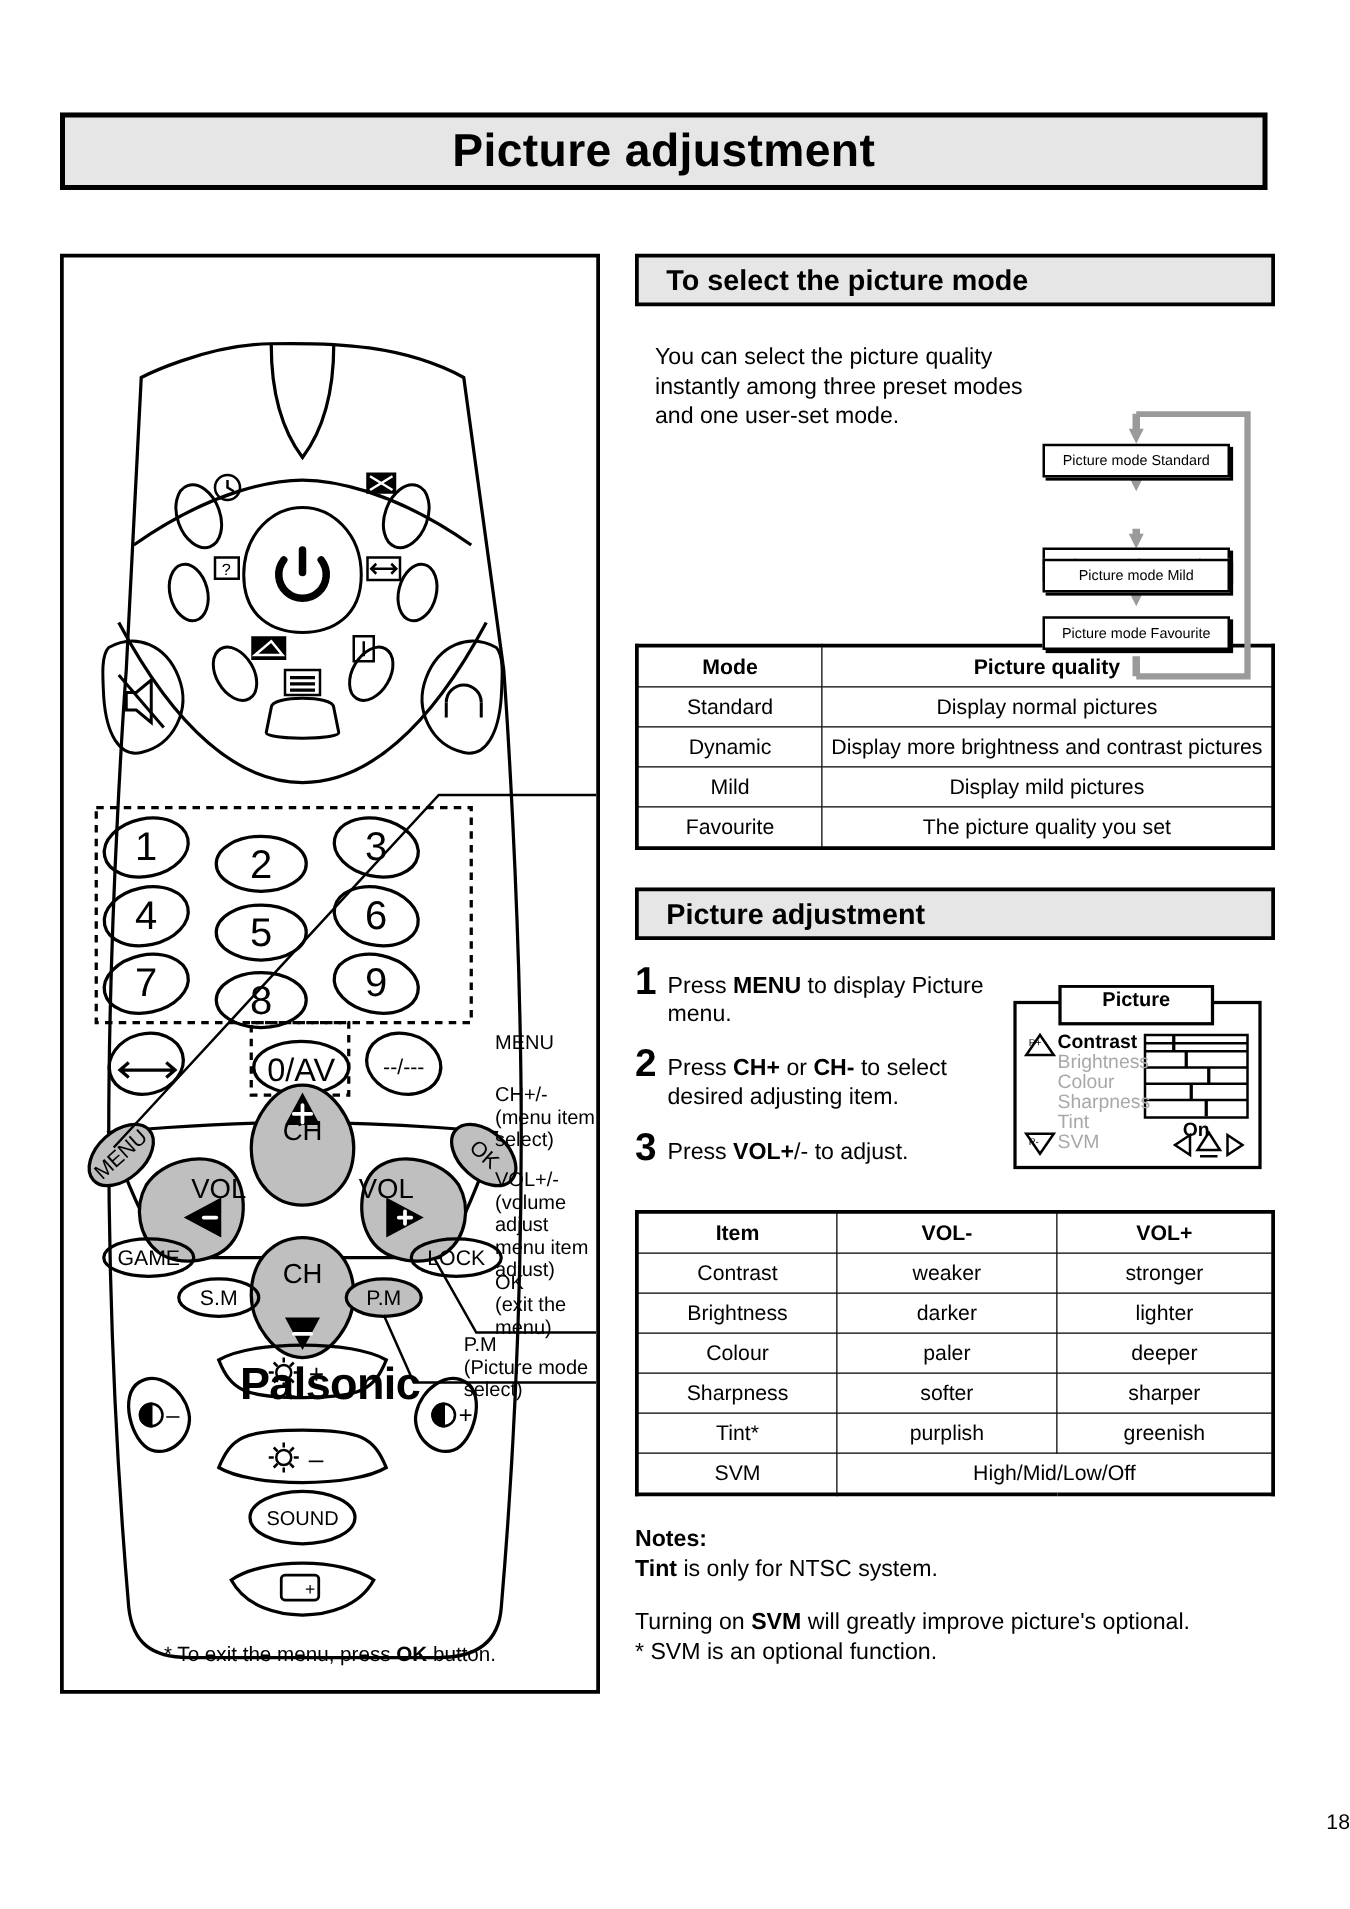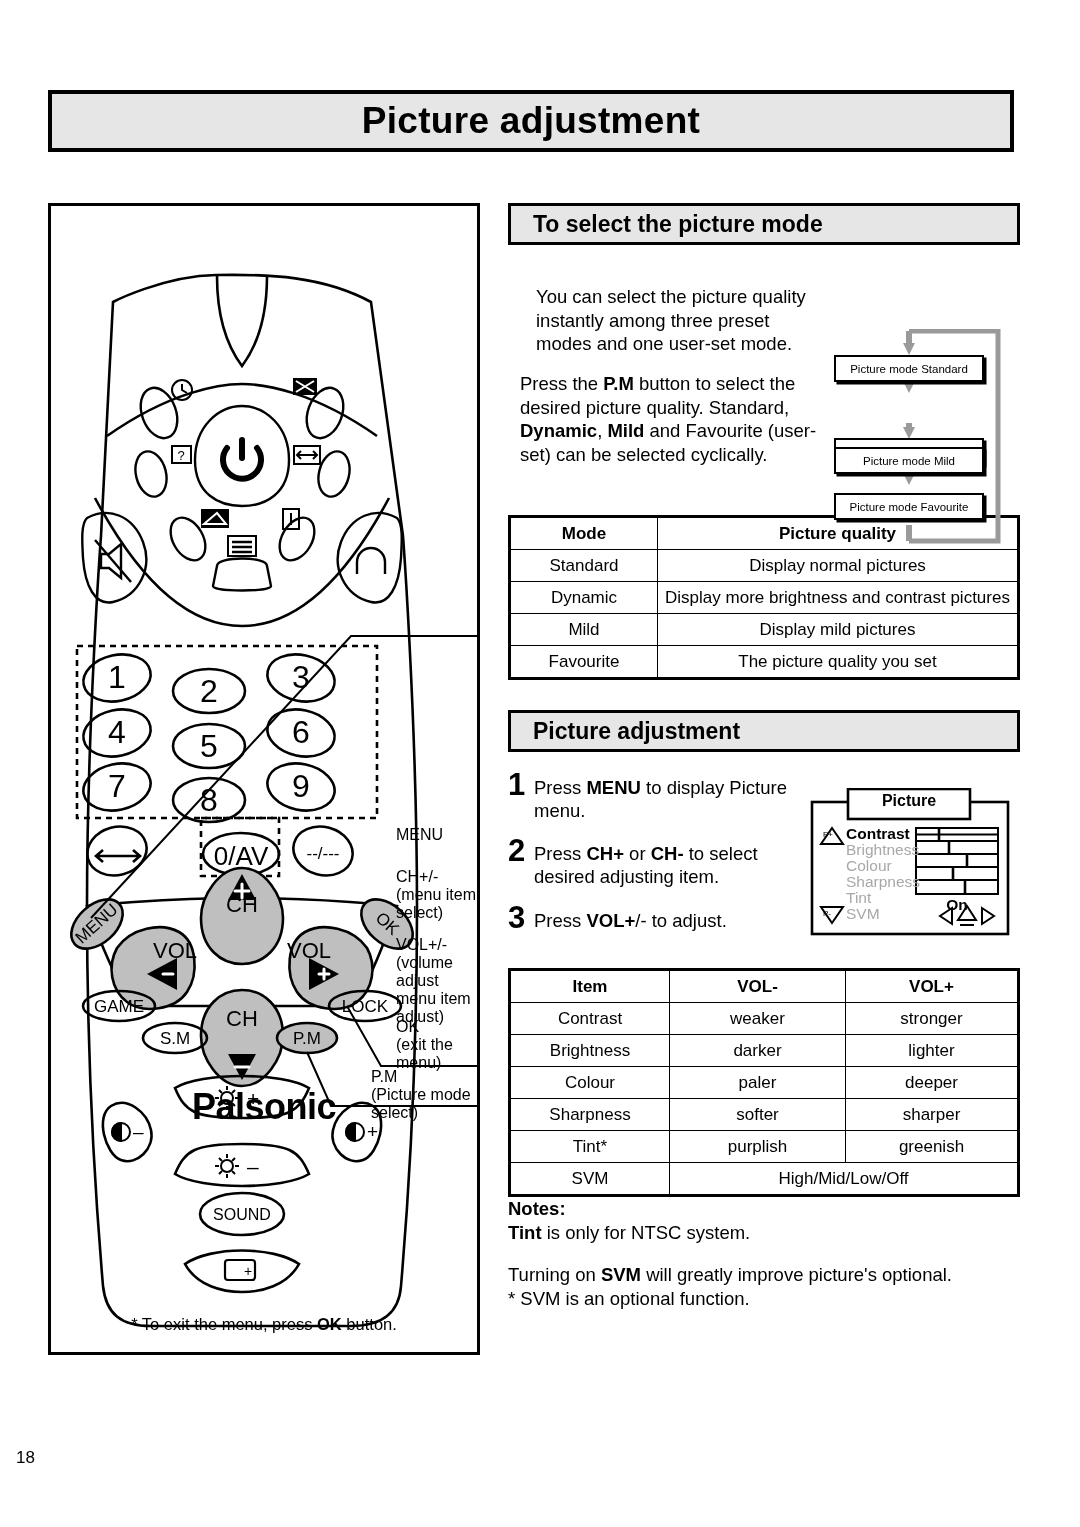--- a/index.html
+++ b/index.html
@@ -79,27 +79,27 @@
   .step{display:flex;align-items:flex-start;margin-bottom:14px;width:300px;}
   .step-num{font-size:31px;font-weight:bold;line-height:.95;width:26px;flex:0 0 26px;}
   .step-txt{font-size:18.5px;line-height:1.25;padding-top:6px;}
   .step-txt b{font-weight:bold;}
 
   
   #osd{position:absolute;left:302px;top:18px;width:200px;height:148px;}
 
   #vol-table-wrap{margin-top:8px;}
 
-  #notes{font-size:18.5px;line-height:1.3;}
+  #notes{margin-top:22px;font-size:18.5px;line-height:1.3;}
   #notes .n-title{font-weight:bold;}
   #notes b{font-weight:bold;}
   #notes .gap{height:18px;}
 
   #page-number{
-    position:absolute;left:16px;right:0;top:1448px;text-align:left;font-size:17px;
+    position:absolute;left:16px;right:0;top:1448px;text-align:right;font-size:17px;
   }
 </style>
 </head>
 <body>
 
 <div class="page">
 
   <div id="page-title-banner">
     <span class="txt">Picture adjustment</span>
   </div>
@@ -335,22 +335,21 @@
   </div>
 
   <div id="right-col">
 
     <div class="section-head" id="head-select">
       <span>To select the picture mode</span>
     </div>
 
     <div id="intro-wrap">
       <div id="intro-text" class="body-text">
-        <p style="margin:16px">You can select the picture quality instantly among three preset modes and one user-set mode.</p>
-        <p id="intro-p2" style="margin:0"><span>Press the </span><b>P.M</b><span> button to select the desired picture quality. Standard, </span><b>Dynamic</b><span>, </span><b>Mild</b><span> and Favourite (user-set) can be selected cyclically.</span></p>
+        <p style="margin:4px">You can select the picture quality instantly among three preset modes and one user-set mode.</p>
       </div>
 
       <div id="flow">
         <svg width="190" height="215" viewBox="0 0 190 215" style="position:absolute;left:0;top:0;">
           <g stroke="#9a9a9a" stroke-width="5" fill="none">
             <path d="M83 2 L172 2 L172 212 L83 212"></path>
           </g>
           <g fill="#9a9a9a">
             <path d="M83 2 L83 16 M83 50 L83 62 M83 96 L83 108 M83 142 L83 154"></path>
             <path d="M77 14 L89 14 L83 26 Z"></path>

